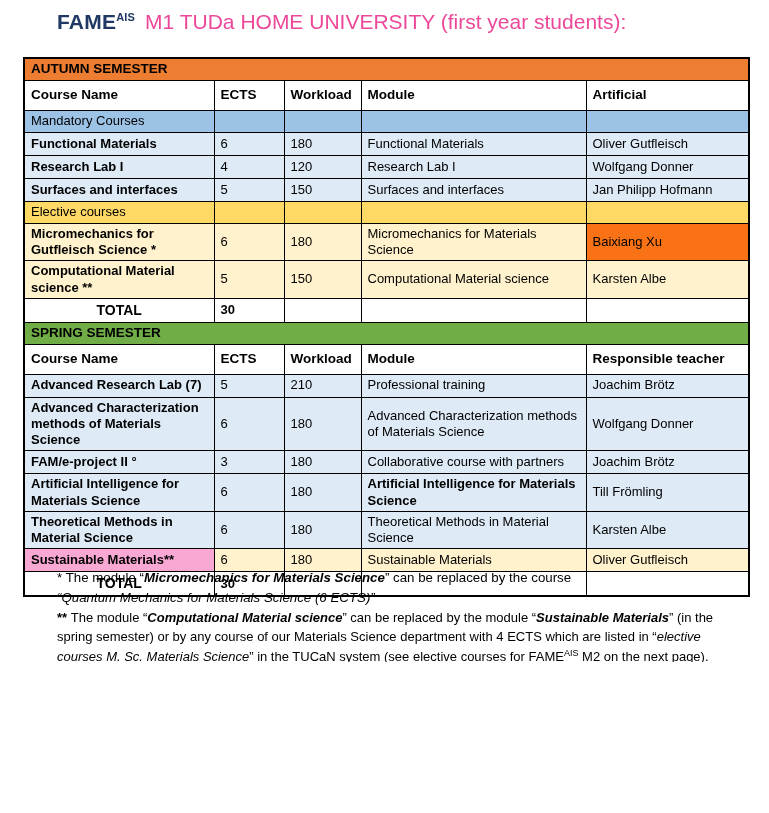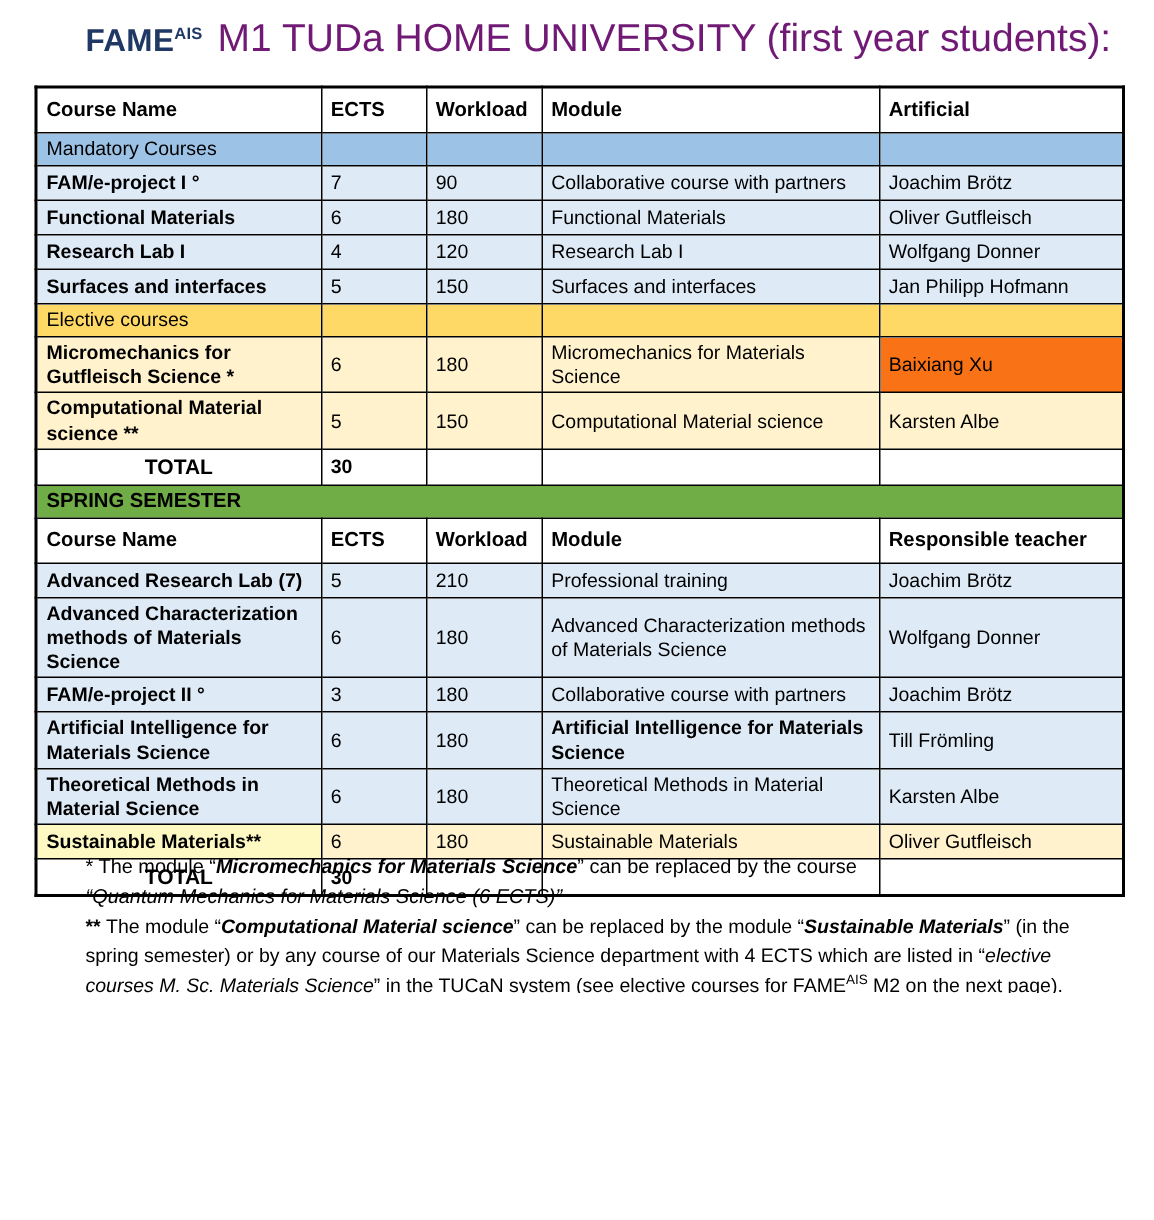--- a/index.html
+++ b/index.html
@@ -29,22 +29,22 @@
     color: #1F3864;
     font-size: 21px;
     letter-spacing: 0.2px;
   }
   .brand sup {
     font-size: 11px;
     font-weight: bold;
     vertical-align: super;
   }
   .title-text {
-    color: #701a75;
-    font-size: 26px;
+    color: #ec4899;
+    font-size: 21px;
   }
   
   table.course-table {
     position: absolute;
     left: 23px;
     top: 57px;
     width: 725px;
     border-collapse: collapse;
     table-layout: fixed;
     font-size: 13px;
@@ -114,42 +114,38 @@
 
   <table class="course-table">
     <colgroup>
       <col style="width:190px">
       <col style="width:70px">
       <col style="width:77px">
       <col style="width:225px">
       <col style="width:163px">
     </colgroup>
     <tbody>
+        <tr>
+          <td colspan="5" class="banner" style="background: rgb(237, 125, 49);">AUTUMN SEMESTER</td>
+        </tr>
         <tr class="colhead-row">
           <td>Course Name</td>
           <td>ECTS</td>
           <td>Workload</td>
           <td>Module</td>
           <td>Artificial</td>
         </tr>
         <tr class="row-subheader">
           <td class="b" style="background: rgb(156, 195, 230);">Mandatory Courses</td>
           <td style="background: rgb(156, 195, 230);"></td>
           <td style="background: rgb(156, 195, 230);"></td>
           <td style="background: rgb(156, 195, 230);"></td>
           <td style="background: rgb(156, 195, 230);"></td>
         </tr>
         <tr class="row-course">
-          <td class="b" style="background: rgb(222, 234, 246);">FAM/e-project I °</td>
-          <td style="background: rgb(222, 234, 246);">7</td>
-          <td style="background: rgb(222, 234, 246);">90</td>
-          <td style="background: rgb(222, 234, 246);">Collaborative course with partners</td>
-          <td style="background: rgb(222, 234, 246);">Joachim Brötz</td>
-        </tr>
-        <tr class="row-course">
           <td class="b" style="background: rgb(222, 234, 246);">Functional Materials</td>
           <td style="background: rgb(222, 234, 246);">6</td>
           <td style="background: rgb(222, 234, 246);">180</td>
           <td style="background: rgb(222, 234, 246);">Functional Materials</td>
           <td style="background: rgb(222, 234, 246);">Oliver Gutfleisch</td>
         </tr>
         <tr class="row-course">
           <td class="b" style="background: rgb(222, 234, 246);">Research Lab I</td>
           <td style="background: rgb(222, 234, 246);">4</td>
           <td style="background: rgb(222, 234, 246);">120</td>
@@ -230,21 +226,21 @@
           <td style="background: rgb(222, 234, 246);">Till Frömling</td>
         </tr>
         <tr class="row-course">
           <td class="b" style="background: rgb(222, 234, 246);">Theoretical Methods in Material Science</td>
           <td style="background: rgb(222, 234, 246);">6</td>
           <td style="background: rgb(222, 234, 246);">180</td>
           <td style="background: rgb(222, 234, 246);">Theoretical Methods in Material Science</td>
           <td style="background: rgb(222, 234, 246);">Karsten Albe</td>
         </tr>
         <tr class="row-course">
-          <td class="b" style="background: #fef9c3;">Sustainable Materials**</td>
+          <td class="b" style="background: #f9a8d4;">Sustainable Materials**</td>
           <td style="background: rgb(255, 242, 204);">6</td>
           <td style="background: rgb(255, 242, 204);">180</td>
           <td style="background: rgb(255, 242, 204);">Sustainable Materials</td>
           <td style="background: rgb(255, 242, 204);">Oliver Gutfleisch</td>
         </tr>
         <tr class="row-total">
           <td class="b total-label" style="background: rgb(255, 255, 255);">TOTAL</td>
           <td class="b" style="background: rgb(255, 255, 255);">30</td>
           <td style="background: rgb(255, 255, 255);"></td>
           <td style="background: rgb(255, 255, 255);"></td>

